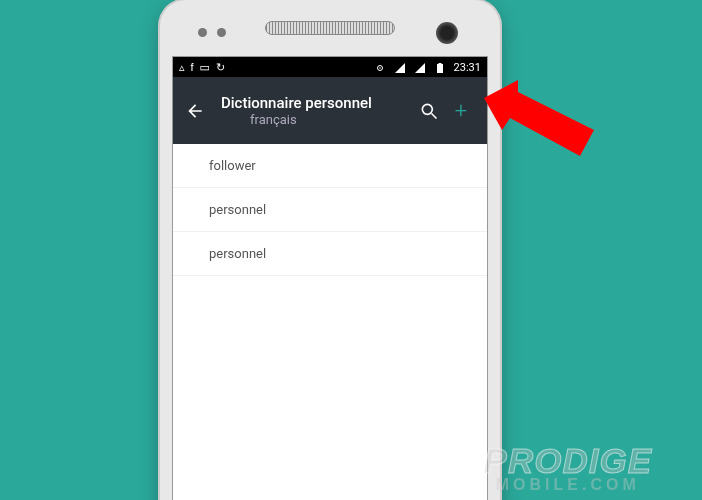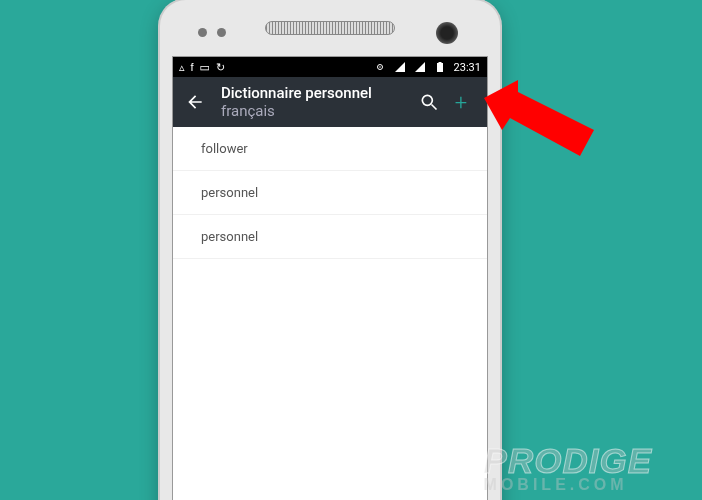--- a/index.html
+++ b/index.html
@@ -76,57 +76,57 @@
     .status-left {
       display: flex;
       gap: 6px;
       align-items: center;
     }
     .status-left span { font-family: sans-serif; }
     .status-right {
       margin-left: auto;
       display: flex;
       gap: 8px;
-      align-items: center;
+      align-items: flex-end;
     }
     .status-icon { width: 12px; height: 12px; }
     .app-bar {
-      height: 50px;
+      height: 67px;
       background: #2b3138;
       color: #fff;
       display: flex;
       align-items: center;
       padding: 0 10px;
     }
     .back-btn {
       width: 24px; height: 24px;
       display: flex;
       align-items: center;
       justify-content: center;
       cursor: pointer;
     }
     .title-block {
       margin-left: 14px;
       flex: 1;
     }
     .title-main { font-size: 15px; font-weight: 500; }
-    .title-sub { font-size: 15px; color: #aab; }
+    .title-sub { font-size: 13px; color: #aab; margin-left: 29px; }
     .action-btn {
       width: 32px; height: 32px;
       display: flex;
       align-items: center;
       justify-content: center;
       cursor: pointer;
     }
     .plus { color: #26a69a; font-size: 22px; font-weight: 300; }
     .list {
       background: #fff;
     }
     .list-item {
-      padding: 14px 28px;
+      padding: 14px 36px;
       font-size: 13px;
       color: #555;
       border-bottom: 1px solid #f0f0f0;
       cursor: pointer;
     }
     .arrow {
       position: absolute;
       left: 484px;
       top: 80px;
       pointer-events: none;
@@ -146,20 +146,21 @@
       letter-spacing: 1px;
       -webkit-text-stroke: 1px rgba(255,255,255,0.5);
       color: rgba(200,200,200,0.35);
       line-height: 0.9;
     }
     .watermark .l2 {
       font-size: 16px;
       letter-spacing: 4px;
       color: rgba(200,200,200,0.4);
       font-weight: 700;
+      text-align: center;
     }
   </style>
 </head>
 <body>
 
 <div class="phone">
   <div class="phone-top">
     <div class="dots">
       <div class="dot"></div>
         <div class="dot"></div>

